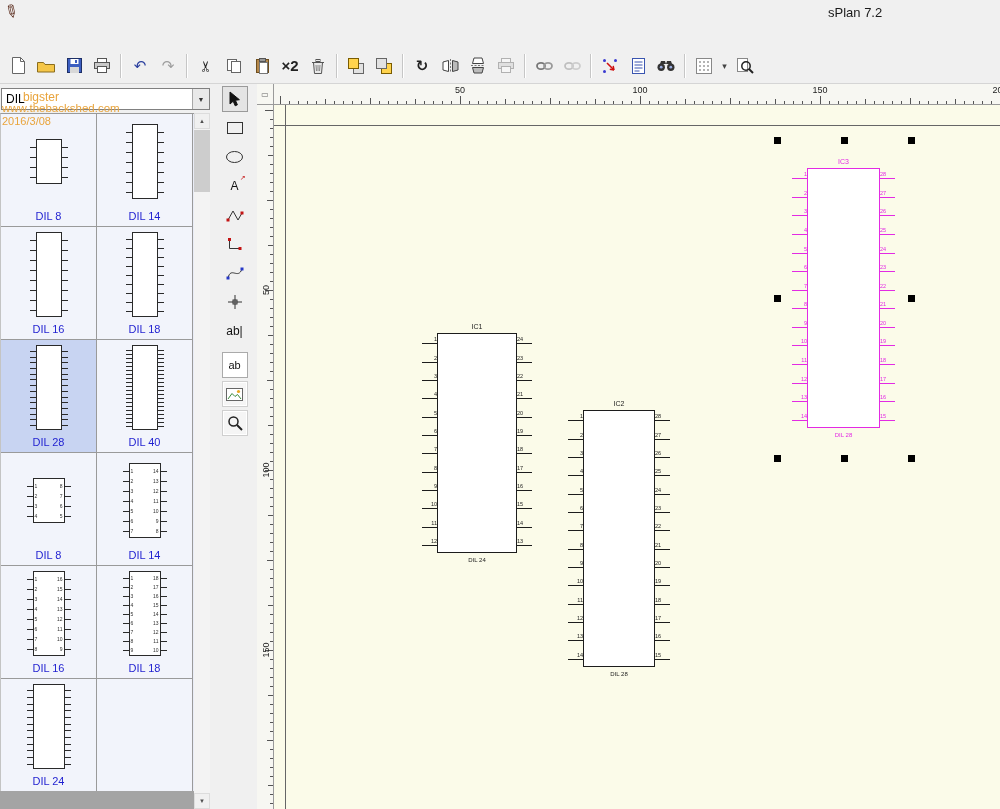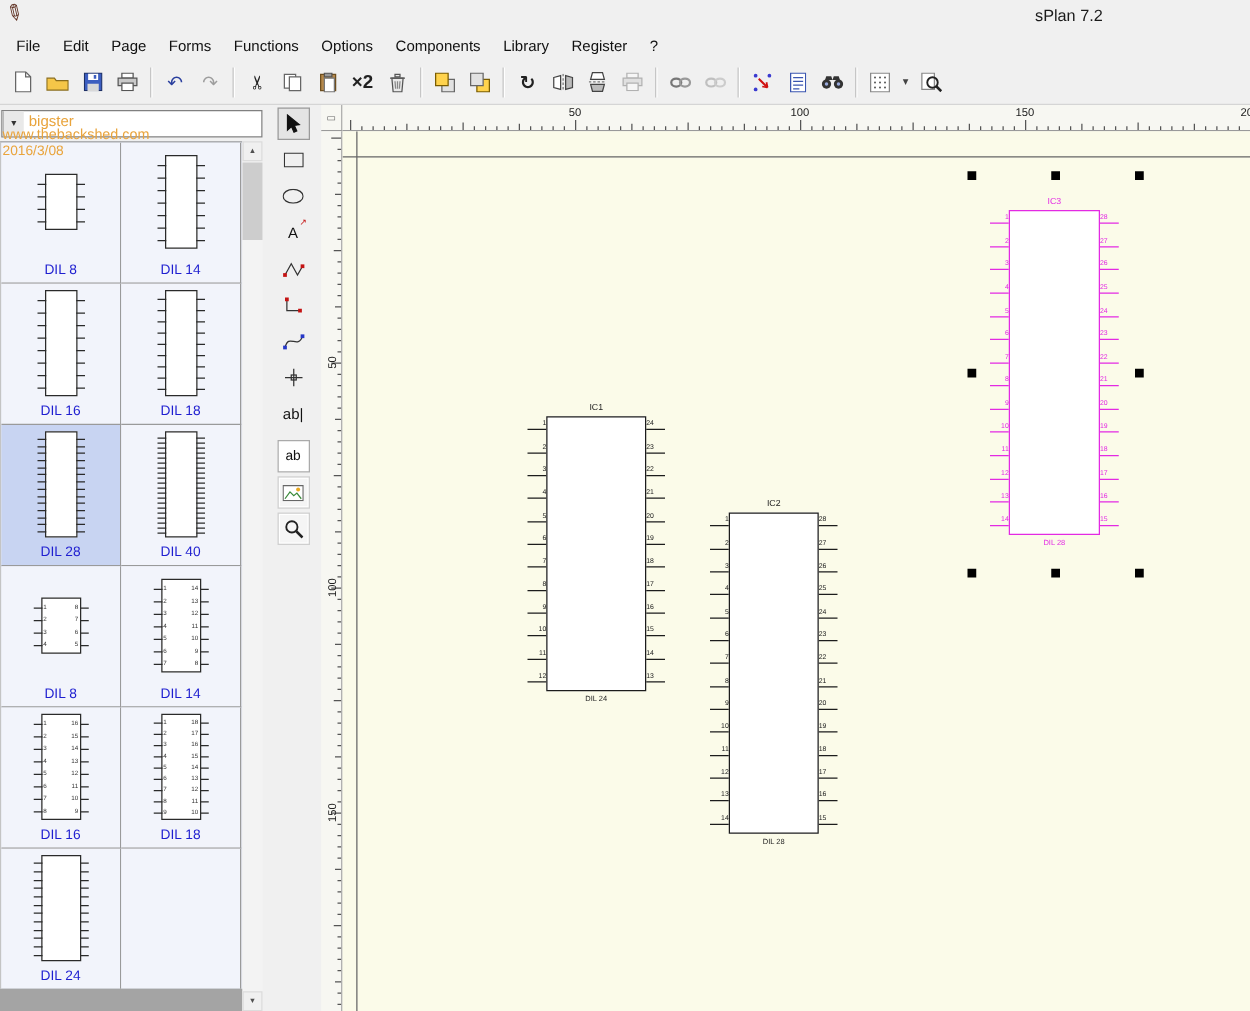--- a/index.html
+++ b/index.html
@@ -104,32 +104,20 @@
 </head>
 <body>
 
 <div class="window">
 
   <div class="titlebar">
     <span class="app-icon">✎</span>
     <span class="title-text">sPlan 7.2</span>
   </div>
 
-  <div class="menubar" id="menubar">
-      <span class="menu-item">File</span>
-      <span class="menu-item">Edit</span>
-      <span class="menu-item">Page</span>
-      <span class="menu-item">Forms</span>
-      <span class="menu-item">Functions</span>
-      <span class="menu-item">Options</span>
-      <span class="menu-item">Components</span>
-      <span class="menu-item">Library</span>
-      <span class="menu-item">Register</span>
-      <span class="menu-item">?</span>
-    </div>
 
   <div class="toolbar" id="toolbar">
       <div class="tb-btn">
         <span class="tb-ic">
           <svg width="15" height="17" viewBox="0 0 15 17">
             <path d="M1.5.5h8l4 4v12h-12z" fill="#fff" stroke="#666"></path>
             <path d="M9.5.5v4h4" fill="none" stroke="#666"></path>
           </svg>
         </span>
       </div>
@@ -331,20 +319,21 @@
             <line x1="13" y1="11" x2="17" y2="15" stroke="#222" stroke-width="2"></line>
           </svg>
         </span>
       </div>
     </div>
 
   <div class="content">
 
     <div class="library">
       <div class="combo">
+        <span class="combo-text">DIL</span>
         <span class="combo-btn">▼</span>
       </div>
       <div class="lib-grid" id="libgrid">
           <div class="lib-cell">
             <div class="mini">
               <div class="mini-body" style="width: 26px; height: 45px;">
                 <div class="mstub l" style="top: 7px;"></div>
                 <div class="mstub r" style="top: 7px;"></div>
                 <div class="mstub l" style="top: 17px;"></div>
                 <div class="mstub r" style="top: 17px;"></div>

